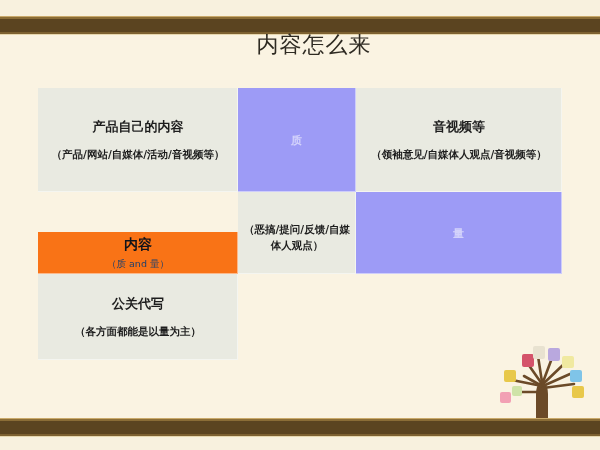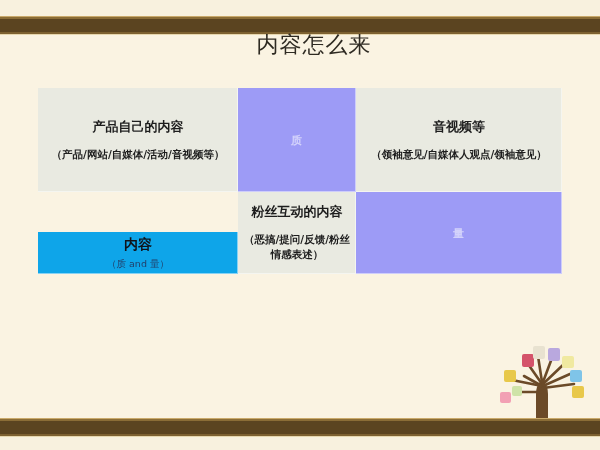--- a/index.html
+++ b/index.html
@@ -83,21 +83,21 @@
 
   
   .axis-v .ghost {
     font-size: 11px;
     color: rgba(255,255,255,0.55);
     font-weight: bold;
     letter-spacing: 1px;
   }
 
   
-  .core { background: #0ea5e9; margin-top: 40px; }
+  .core { background: #f97316; margin-top: 40px; }
   .core .head {
     font-size: 14px; font-weight: bold; color: #10131a; line-height: 1.4;
   }
   .core .sub {
     font-size: 9.5px; font-weight: normal; color: #22406b; margin-top: 3px;
   }
 
   
   #matrix .cell::after {
     content: "";
@@ -139,39 +139,42 @@
     <div class="head">产品自己的内容</div>
     <div class="sub">（产品/网站/自媒体/活动/音视频等）</div>
   </div>
 
   <div class="cell axis axis-v">
     <div class="ghost">质</div>
   </div>
 
   <div class="cell quad">
     <div class="head">音视频等</div>
-    <div class="sub">（领袖意见/自媒体人观点/领袖意见）</div>
+    <div class="sub">（领袖意见/自媒体人观点/音视频等）</div>
   </div>
 
 
   <div class="cell core">
     <div class="head">内容</div>
     <div class="sub">（质 and 量）</div>
   </div>
 
 
   <div class="cell quad">
-    <div class="head">粉丝互动的内容</div>
-    <div class="sub">（恶搞/提问/反馈/粉丝情感表述）</div>
+    <div class="sub">（恶搞/提问/反馈/自媒体人观点）</div>
   </div>
 
   <div class="cell axis axis-v">
     <div class="ghost">量</div>
   </div>
 
+  <div class="cell quad">
+    <div class="head">公关代写</div>
+    <div class="sub">（各方面都能是以量为主）</div>
+  </div>
 </div>
 
 <div id="tree-decoration">
   <svg width="104" height="92" viewBox="0 0 104 92" xmlns="http://www.w3.org/2000/svg">
 
     <path d="M46 92 L46 58 Q46 50 50 46 L52 42 L54 46 Q58 50 58 58 L58 92 Z" fill="#6b4a28"></path>
     <rect x="46" y="74" width="12" height="18" fill="#6b4a28"></rect>
 
     <g stroke="#6b4a28" stroke-width="2.6" stroke-linecap="round" fill="none">
       <path d="M52 50 L34 40"></path>

